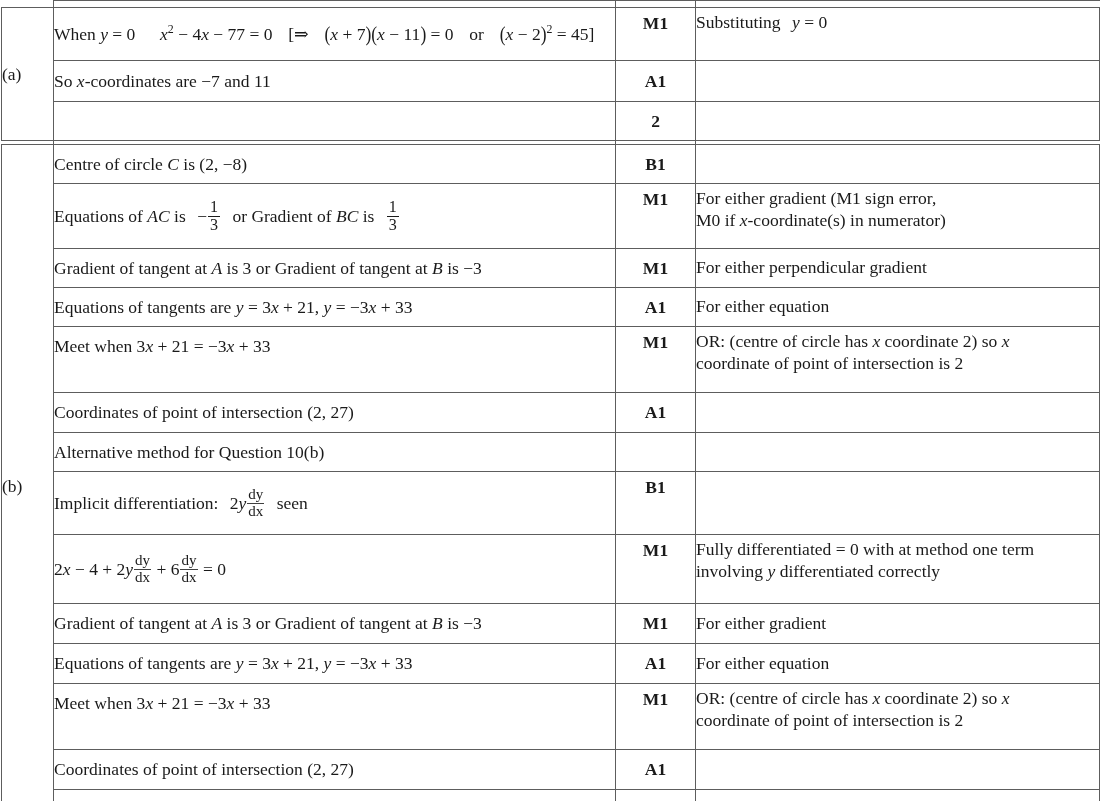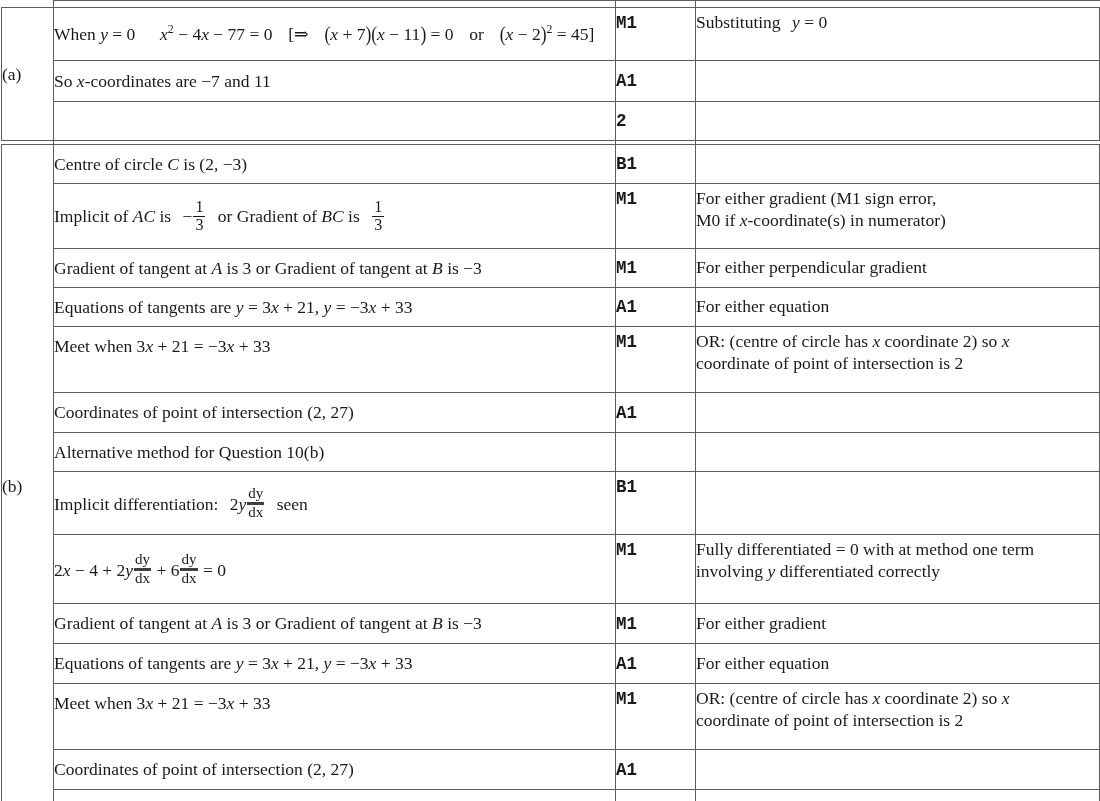--- a/index.html
+++ b/index.html
@@ -60,26 +60,25 @@
     font-size: 17.5px;
     line-height: 1.25;
     vertical-align: middle;
   }
   td.bdy {
     padding: 3px 8px 3px 10px;
     font-size: 17.5px;
     line-height: 1.3;
   }
   td.mrk {
-    text-align: left;
+    text-align: center;
     padding-right: 9px;
     font-weight: bold;
     font-size: 17.5px;
     vertical-align: middle;
-    font-family: Liberation Mono, monospace;
   }
   td.mrk.topal { vertical-align: top; padding-top: 5px; }
   td.nte.topal { vertical-align: top; padding-top: 4px; margin-top: 32px; }
 
   
   tr.sec-break > td {
     border-top: 1px solid #5d5d5d;
     border-bottom: 1px solid #5d5d5d;
     height: 3px;
     padding: 0;
@@ -112,21 +111,21 @@
 
   .dfrac {
     display: inline-block;
     vertical-align: -0.45em;
     text-align: right;
     font-size: 0.86em;
     line-height: 1.04;
     margin: 11px 1px;
   }
   .dfrac .num { display: block; padding: 0 1px; }
-  .dfrac .den { display: block; border-top: 3px solid #404040; padding: 0 1px; }
+  .dfrac .den { display: block; border-top: 1px solid #404040; padding: 0 1px; }
 
   .paren-big {
     display: inline-block;
     transform: scaleY(1.22);
     transform-origin: center;
   }
   .row-eq { white-space: nowrap; }
 </style>
 </head>
 <body>
@@ -191,29 +190,29 @@
     <tr class="sec-break">
       <td class="lbl"></td>
       <td></td>
       <td></td>
       <td class="nte"></td>
     </tr>
 
     <tr>
       <td class="lbl" rowspan="14">(b)</td>
       <td class="bdy" style="height:38px;">
-        <span>Centre of circle </span><span class="mi">C</span><span> is (2, −3)</span>
+        <span>Centre of circle </span><span class="mi">C</span><span> is (2, −8)</span>
       </td>
       <td class="mrk">B1</td>
       <td class="nte"></td>
     </tr>
 
     <tr>
       <td class="bdy" style="height:64px;">
-        <span>Implicit of </span><span class="mi">AC</span><span> is</span>
+        <span>Equations of </span><span class="mi">AC</span><span> is</span>
         <span class="spc-s"></span><span>−</span><span class="frac"><span class="num">1</span><span class="den">3</span></span>
         <span class="spc-s"></span><span>or Gradient of </span><span class="mi">BC</span><span> is</span>
         <span class="spc-s"></span><span class="frac"><span class="num">1</span><span class="den">3</span></span>
       </td>
       <td class="mrk topal">M1</td>
       <td class="nte topal">
         <span>For either gradient (M1 sign error,</span><br>
         <span>M0 if </span><span class="mi">x</span><span>-coordinate(s) in numerator)</span>
       </td>
     </tr>

